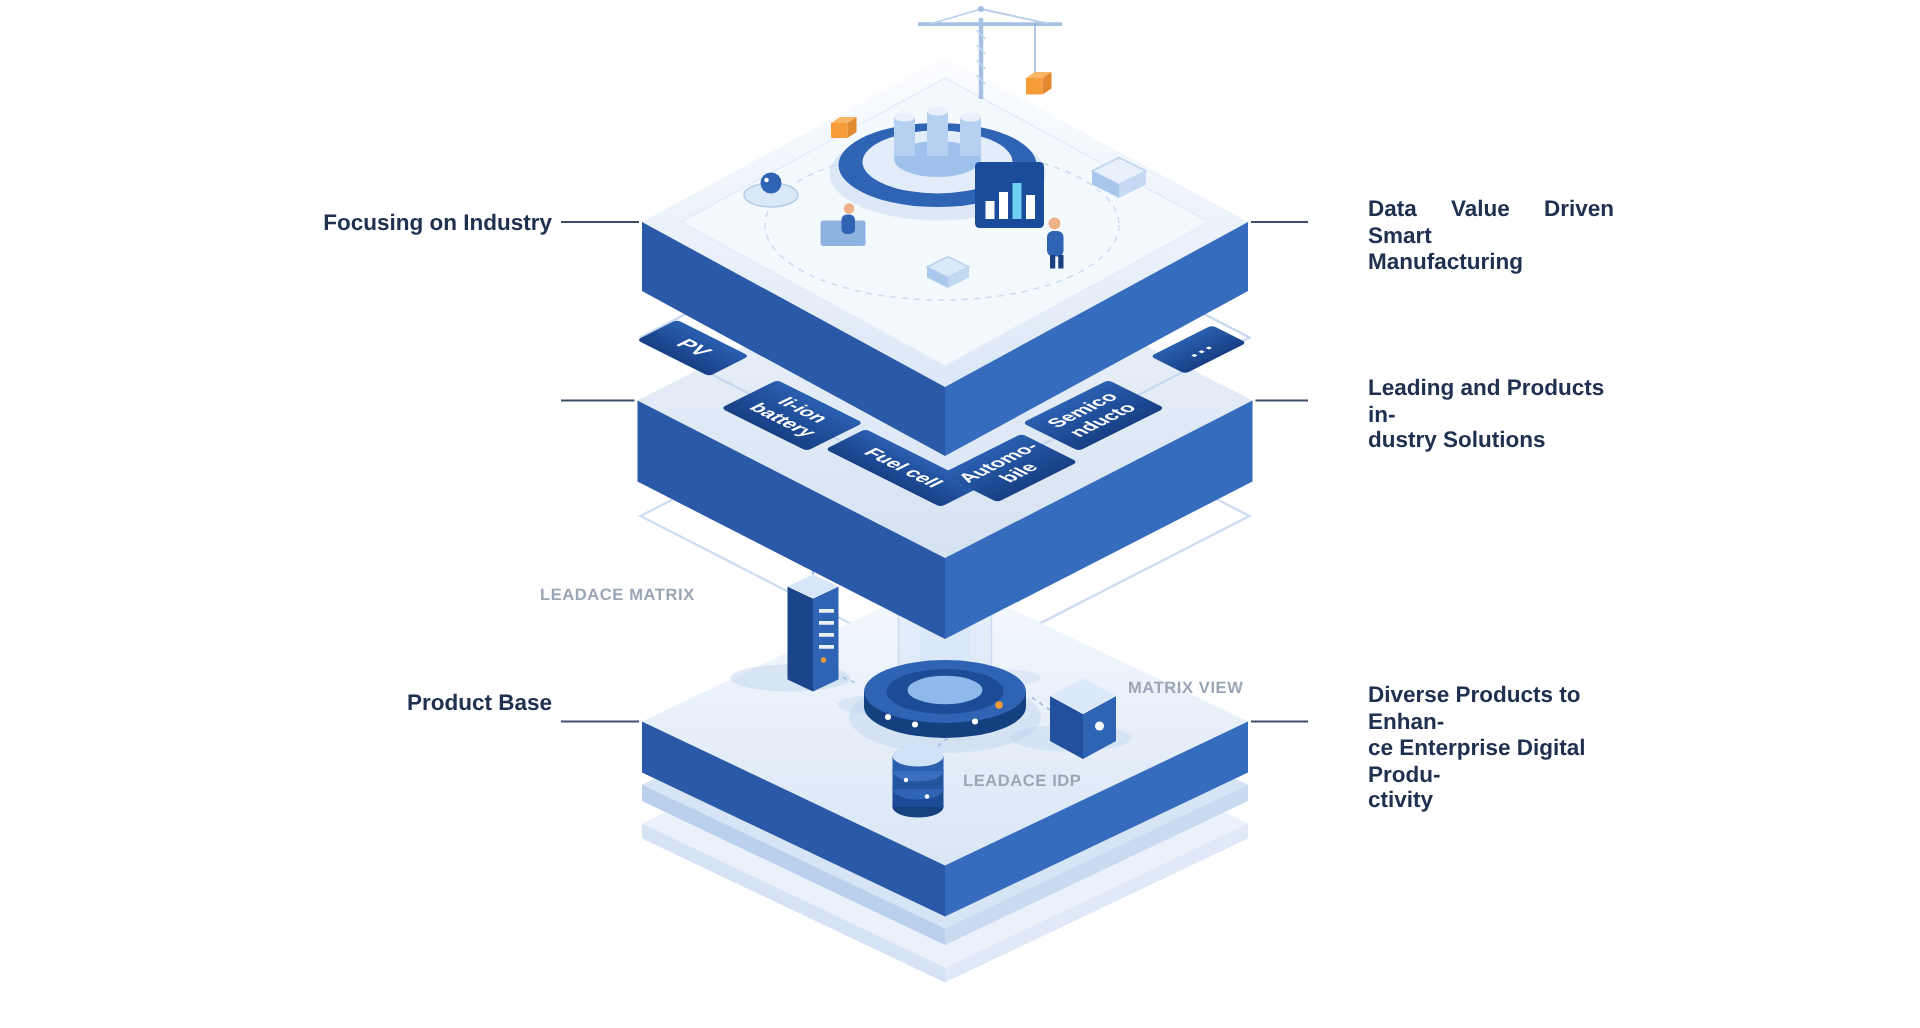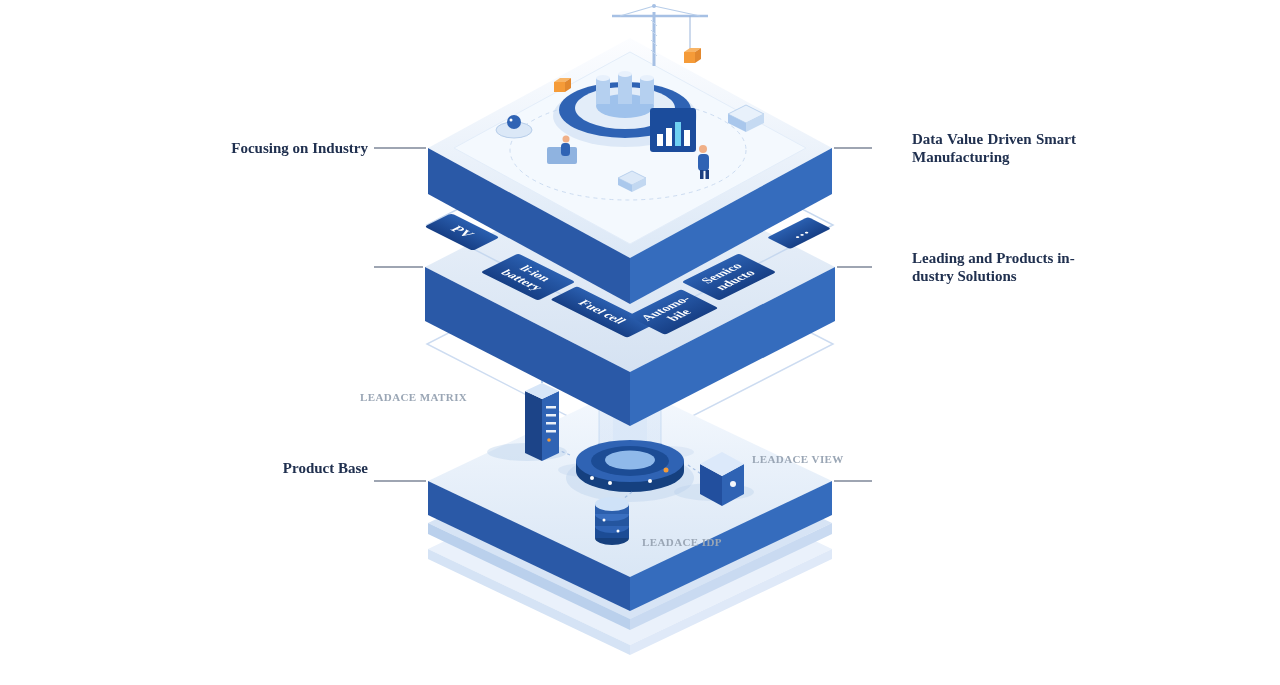--- a/index.html
+++ b/index.html
@@ -1,17 +1,17 @@
 <!DOCTYPE html>
 <html><head>
 <meta charset="utf-8">
 <style>
   html,body{margin:0;padding:0;background:#ffffff;}
   .stage{position:relative;width:1092px;height:685px;overflow:hidden;background:#ffffff;
-         font-family:Liberation Serif, serif;}
+         font-family:Liberation Sans, sans-serif;}
   svg.scene{position:absolute;left:0;top:0;}
 
   .lbl{position:absolute;font-weight:bold;color:#20304f;font-size:15px;line-height:17px;}
   .lbl.left{left:150px;width:218px;text-align:right;}
 
   .rlbl{position:absolute;left:912px;width:164px;font-weight:bold;color:#20304f;
         font-size:15px;line-height:17.5px;}
   .rlbl .jline{text-align:justify;text-align-last:justify;}
 
   .tile{position:absolute;background:linear-gradient(180deg,#2a5fb0,#173f85);color:#ffffff;
@@ -19,21 +19,21 @@
         justify-content:center;text-align:center;border-radius:3px;transform-origin:center;}
   .tile.l{transform:matrix(0.894,0.447,-0.894,0.447,0,0);}
   .tile.r{transform:matrix(0.894,-0.447,0.894,0.447,0,0);}
   .tile.dots{font-size:16px;letter-spacing:1px;}
   .tile.pv{font-size:14px;}
 
   .plbl{position:absolute;font-size:11px;font-weight:bold;color:#9aa6b5;
         letter-spacing:.4px;white-space:nowrap;}
   .plbl.matrix{left:360px;width:160px;top:391px;}
   .plbl.view{left:752px;top:453px;}
-  .plbl.idp{left:642px;top:536px;}
+  .plbl.idp{left:642px;top:515px;}
 </style>
 </head>
 <body>
 
 <div class="stage">
 
   <svg class="scene" width="1280" height="685" viewBox="0 0 1280 685">
     <defs>
       <linearGradient id="gTop" x1="0" y1="0" x2="0" y2="1">
         <stop offset="0" stop-color="#fcfdff"></stop>
@@ -245,25 +245,30 @@
   <div class="lbl left" style="top:460px">Product Base</div>
 
   <div class="rlbl" style="top:131px">
     <div class="jline">Data Value Driven Smart</div>
     <div class="jline">Manufacturing</div>
   </div>
   <div class="rlbl" style="top:250px">
     <div>Leading and Products in-</div>
     <div>dustry Solutions</div>
   </div>
+  <div class="rlbl" style="top:455px">
+    <div>Diverse Products to Enhan-</div>
+    <div>ce Enterprise Digital Produ-</div>
+    <div>ctivity</div>
+  </div>
 
   <div class="tile l pv" style="left:435px;top:217px;width:54px;height:30px">PV</div>
   <div class="tile l" style="left:496px;top:256px;width:64px;height:42px">li-ion battery</div>
   <div class="tile l" style="left:559px;top:297px;width:86px;height:30px">Fuel cell</div>
   <div class="tile r" style="left:643px;top:291px;width:60px;height:42px">Automo-bile</div>
   <div class="tile r" style="left:697px;top:256px;width:64px;height:42px">Semico nducto</div>
   <div class="tile r dots" style="left:776px;top:220px;width:46px;height:26px">...</div>
 
   <div class="plbl matrix">LEADACE MATRIX</div>
-  <div class="plbl view">LEADACE VIEW</div>
+  <div class="plbl view">MATRIX VIEW</div>
   <div class="plbl idp">LEADACE IDP</div>
 
 </div>
 
 </body></html>

